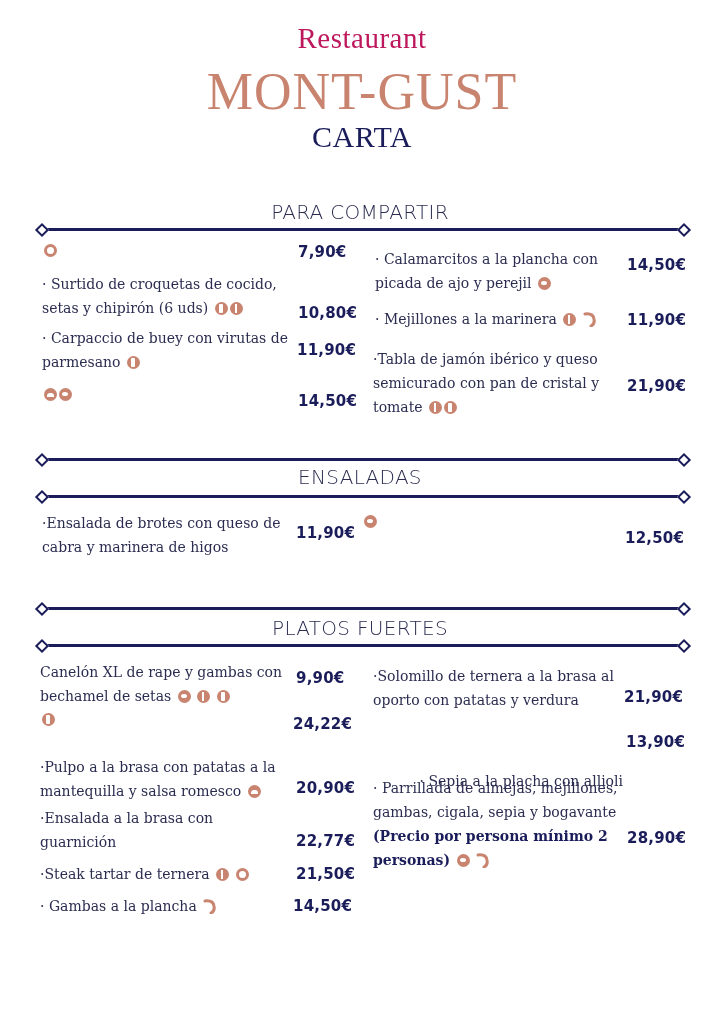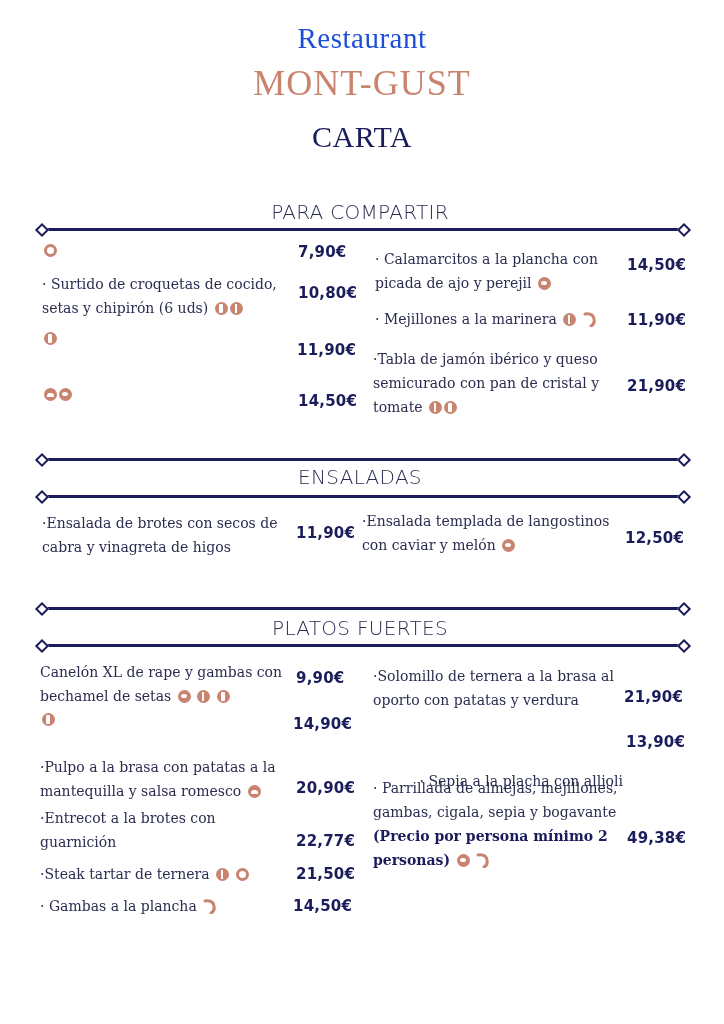--- a/index.html
+++ b/index.html
@@ -1,21 +1,21 @@
 <!DOCTYPE html>
 <html><head>
 <meta charset="utf-8">
 <style>
   * { box-sizing: border-box; margin: 0; padding: 0; }
   html, body { width: 724px; height: 1024px; background: #ffffff; overflow: hidden; }
   body { position: relative; font-family: "DejaVu Serif", serif; color: #1f2150; }
   .h-restaurant { position: absolute; top: 22px; left: 0; width: 724px; text-align: center;
-    font-family: "Liberation Serif", serif; font-size: 29px; color: #1d4ed8; letter-spacing: 0.5px; }
+    font-family: "Liberation Serif", serif; font-size: 29px; color: #be185d; letter-spacing: 0.5px; }
   .h-name { position: absolute; top: 62px; left: 0; width: 724px; text-align: center;
-    font-family: "Liberation Serif", serif; font-size: 36px; color: #c98470; letter-spacing: 1px; }
+    font-family: "Liberation Serif", serif; font-size: 52px; color: #c98470; letter-spacing: 1px; }
   .h-carta { position: absolute; top: 120px; left: 0; width: 724px; text-align: center;
     font-family: "Liberation Serif", serif; font-size: 30px; color: #1a1d5a; letter-spacing: 0.5px; }
 
   .section-title { position: absolute; left: 0; width: 720px; text-align: center;
     font-family: "DejaVu Sans", sans-serif; font-size: 20px; color: #2b2d50; font-weight: 300; letter-spacing: 0.3px; }
 
   .rule { position: absolute; left: 40px; width: 646px; height: 3px; background: #1a1d5a; }
   .rule::before, .rule::after { content: ""; position: absolute; top: -3px; width: 6px; height: 6px;
     border: 2px solid #1a1d5a; background: #fff; transform: rotate(45deg); }
   .rule::before { left: -3px; }
@@ -49,23 +49,24 @@
 
 <div class="item" style="left:42px; top:238px; width:250px;">
   <span class="al ring"></span>
 </div>
 <div class="price" style="left:298px; top:243px;">7,90€</div>
 
 <div class="item" style="left:42px; top:272px; width:256px;">
   <span>· Surtido de croquetas de cocido, setas y chipirón (6 uds)</span>
   <span class="al milk"></span><span class="al grain"></span>
 </div>
-<div class="price" style="left:298px; top:284px;">10,80€</div>
+<div class="price" style="left:298px; top:304px;">10,80€</div>
 
 <div class="item" style="left:42px; top:326px; width:250px;">
+  <span>· Carpaccio de buey con virutas de parmesano</span>
   <span class="al milk"></span>
 </div>
 <div class="price" style="left:297px; top:341px;">11,90€</div>
 
 <div class="item" style="left:42px; top:382px; width:250px;">
   <span class="al nut"></span><span class="al fish"></span>
 </div>
 <div class="price" style="left:298px; top:392px;">14,50€</div>
 
 <div class="item" style="left:375px; top:247px; width:245px;">
@@ -87,53 +88,52 @@
   <span>·Tabla de jamón ibérico y queso semicurado con pan de cristal y tomate</span>
   <span class="al grain"></span><span class="al milk"></span>
 </div>
 <div class="price" style="left:627px; top:377px;">21,90€</div>
 
 <div class="rule" style="top:458px;"></div>
 <div class="section-title" style="top:465px;">ENSALADAS</div>
 <div class="rule" style="top:495px;"></div>
 
 <div class="item" style="left:42px; top:511px; width:258px;">
-  <span>·Ensalada de brotes con secos de cabra y vinagreta de higos</span>
+  <span>·Ensalada de brotes con queso de cabra y marinera de higos</span>
 </div>
 <div class="price" style="left:296px; top:524px;">11,90€</div>
 
 <div class="item" style="left:362px; top:509px; width:262px;">
-  <span>·Ensalada templada de langostinos con caviar y melón</span>
   <span class="al fish"></span>
 </div>
 <div class="price" style="left:625px; top:529px;">12,50€</div>
 
 <div class="rule" style="top:607px;"></div>
 <div class="section-title" style="top:616px;text-align:center;">PLATOS FUERTES</div>
 <div class="rule" style="top:644px;"></div>
 
 <div class="item" style="left:40px; top:660px; width:250px;">
   <span>Canelón XL de rape y gambas con bechamel de setas</span>
   <span class="al fish"></span> <span class="al grain"></span> <span class="al milk"></span>
 </div>
 <div class="price" style="left:296px; top:669px;">9,90€</div>
 
 <div class="item" style="left:40px; top:707px; width:250px;">
   <span class="al milk"></span>
 </div>
-<div class="price" style="left:293px; top:715px;">14,90€</div>
+<div class="price" style="left:293px; top:715px;">24,22€</div>
 
 <div class="item" style="left:40px; top:755px; width:258px;">
   <span>·Pulpo a la brasa con patatas a la mantequilla y salsa romesco</span>
   <span class="al nut"></span>
 </div>
 <div class="price" style="left:296px; top:779px;">20,90€</div>
 
 <div class="item" style="left:40px; top:806px; width:230px;">
-  <span>·Entrecot a la brotes con guarnición</span>
+  <span>·Ensalada a la brasa con guarnición</span>
 </div>
 <div class="price" style="left:296px; top:832px;">22,77€</div>
 
 <div class="item" style="left:40px; top:862px; width:250px;">
   <span>·Steak tartar de ternera</span>
   <span class="al grain"></span> <span class="al ring"></span>
 </div>
 <div class="price" style="left:296px; top:865px;">21,50€</div>
 
 <div class="item" style="left:40px; top:894px; width:250px;">
@@ -155,13 +155,13 @@
 <div class="price" style="left:626px; top:733px;">13,90€</div>
 
 <div class="item" style="left:373px; top:776px; width:260px;">
   <span>· Parrillada de almejas, mejillones, gambas, cigala, sepia y bogavante</span>
   <span class="bold">(Precio por persona mínimo 2 personas)</span>
   <span class="al fish"></span>
   <svg class="shrimp" viewBox="0 0 14 16">
       <path d="M2 3 Q10 2 11 8 Q12 13 8 15" stroke="#c98470" stroke-width="3" fill="none" stroke-linecap="round"></path>
     </svg>
 </div>
-<div class="price" style="left:627px; top:829px;">49,38€</div>
+<div class="price" style="left:627px; top:829px;">28,90€</div>
 
 </body></html>

